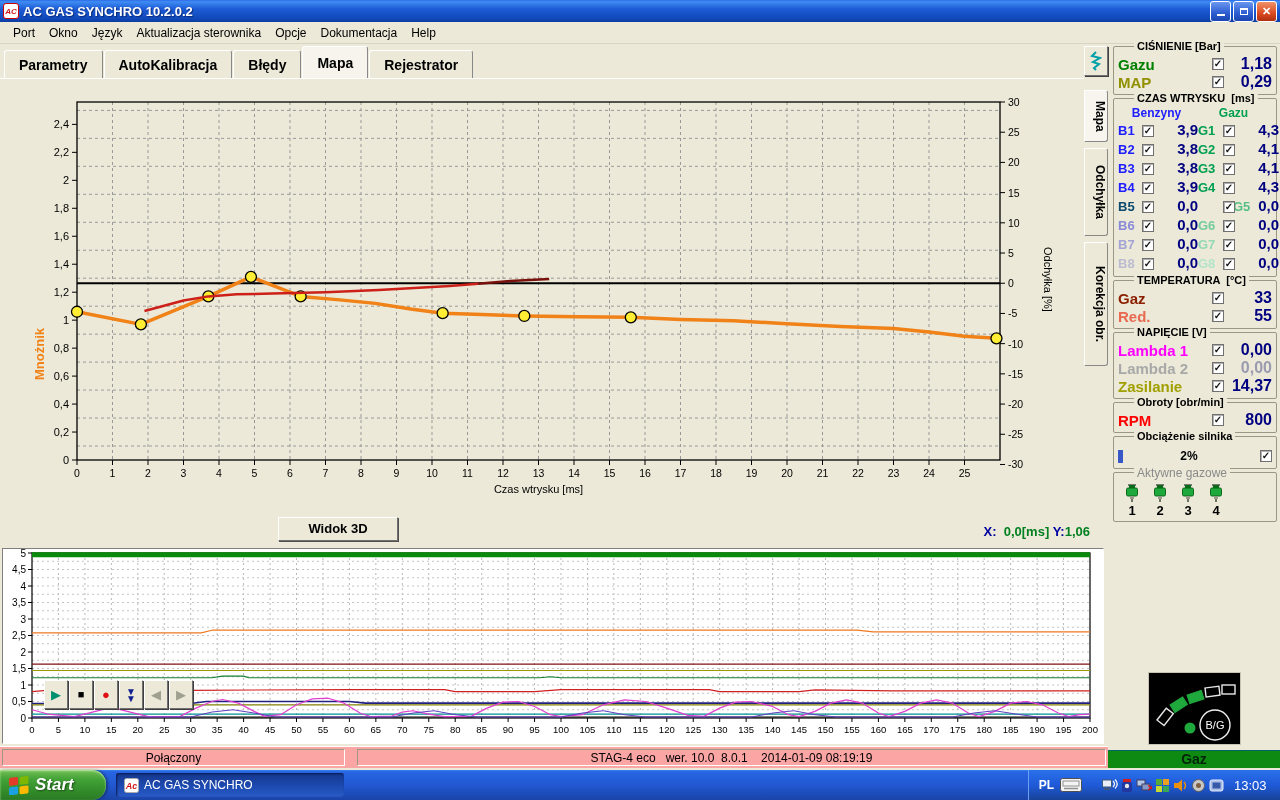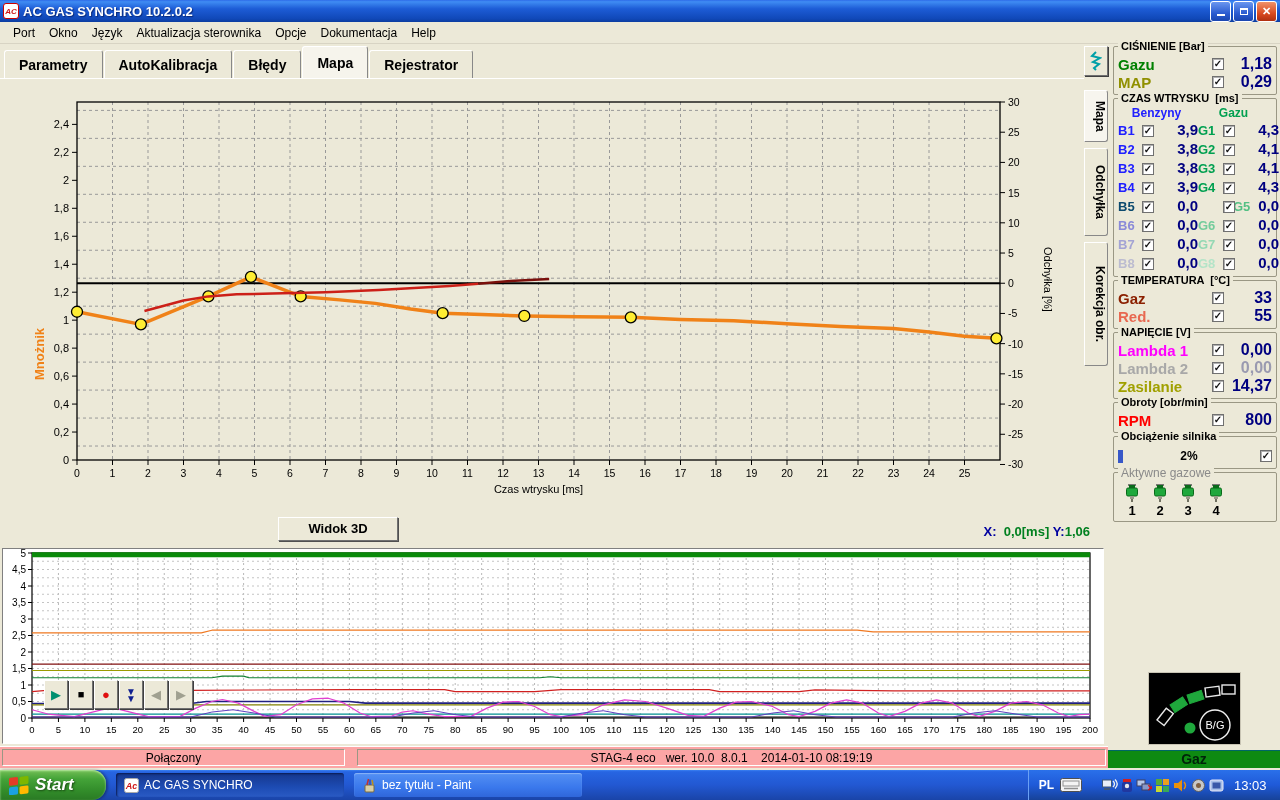--- a/index.html
+++ b/index.html
@@ -71,21 +71,21 @@
     display:flex; align-items:center; justify-content:center; margin-bottom:14px; }
   .vtab { width:24px; background:#ece9d8; border:1px solid #888; border-left-color:#fff; border-top-color:#fff;
     border-bottom-right-radius:3px; border-top-right-radius:3px;
     writing-mode:vertical-rl; font-size:12px; font-weight:bold; text-align:center;
     padding:8px 0; margin-bottom:6px; }
   .vtab.active { background:#f7f5ee; }
 
   
   .sidebar { position:absolute; left:1110px; top:44px; width:170px; height:702px; background:#ece9d8; padding:2px 3px; }
   .group { position:relative; border:1px solid #9a9784; border-radius:2px; margin-bottom:3px; padding:8px 4px 3px 4px; }
-  .group > .gtitle { position:absolute; top:-7px; left:4px; background:#ece9d8; padding:0 3px;
+  .group > .gtitle { position:absolute; top:-7px; left:20px; background:#ece9d8; padding:0 3px;
     font-size:11px; font-weight:bold; white-space:pre; }
   .group > .gtitle.gray { color:#8a8a8a; font-weight:normal; font-size:12px; }
   .vrow { display:flex; align-items:center; height:18px; }
   .vrow .vlabel { font-size:15px; font-weight:bold; flex:1; }
   .vrow .vvalue { font-size:16px; font-weight:bold; color:#000080; text-align:right; min-width:48px; }
   .cb { width:12px; height:12px; background:#fff; border:1px solid #707070;
     box-shadow:inset 1px 1px 0 #b0b0b0; font-size:10px; line-height:10px; text-align:center;
     color:#101010; font-weight:bold; flex:0 0 12px; }
   .inj-head { display:flex; height:15px; margin-top:-2px; }
   .inj-head span { flex:1; text-align:center; font-size:12px; font-weight:bold; }
@@ -746,50 +746,41 @@
       </g>
     <circle cx="41" cy="55" r="5.5" fill="#1fa83c"></circle>
     <circle cx="66" cy="52" r="15" fill="none" stroke="#f0f0f0" stroke-width="1.4"></circle>
     <text x="66" y="56" text-anchor="middle" font-size="11" fill="#fff">B/G</text>
   </svg>
 </div>
 <div class="gaz-bar">Gaz</div>
 
 <div class="statusbar">
   <span class="statcell c1">Połączony</span>
-  <span class="statcell c2">STAG-4 eco   wer. 10.0  8.0.1    2014-01-10 08:19:19</span>
+  <span class="statcell c2">STAG-4 eco   wer. 10.0  8.0.1    2014-01-09 08:19:19</span>
 </div>
 
 <div class="taskbar">
   <div class="startbtn">
     <svg width="22" height="20" viewBox="0 0 22 20">
       <g transform="skewY(-6)">
         <rect x="1" y="3" width="9" height="8" rx="1.5" fill="#e23c28"></rect>
         <rect x="11.5" y="3" width="9" height="8" rx="1.5" fill="#7db700"></rect>
         <rect x="1" y="12.5" width="9" height="8" rx="1.5" fill="#1ba1e2"></rect>
         <rect x="11.5" y="12.5" width="9" height="8" rx="1.5" fill="#ffb900"></rect>
       </g>
     </svg>
     <span class="stext">Start</span>
   </div>
   <div class="taskitem active">
     <svg width="15" height="15" viewBox="0 0 15 15">
       <rect x="0.5" y="0.5" width="14" height="14" rx="2" fill="#fff" stroke="#aaa"></rect>
       <text x="7.5" y="11" text-anchor="middle" font-size="9" font-weight="bold" font-style="italic" fill="#d01818">Ac</text>
     </svg>
     <span>AC GAS SYNCHRO</span>
-  </div>
-  <div class="taskitem idle">
-    <svg width="15" height="15" viewBox="0 0 15 15">
-      <rect x="3" y="7" width="9" height="7" rx="1" fill="#d8cfa8" stroke="#7a6a40"></rect>
-      <line x1="5" y1="7" x2="6.5" y2="1" stroke="#c03030" stroke-width="1.6"></line>
-      <line x1="8" y1="7" x2="8" y2="1.5" stroke="#3050c0" stroke-width="1.6"></line>
-      <line x1="11" y1="7" x2="10" y2="2" stroke="#b89020" stroke-width="1.6"></line>
-    </svg>
-    <span>bez tytułu - Paint</span>
   </div>
   <div class="tray">
     <span class="lang">PL</span>
     <svg width="22" height="14" viewBox="0 0 22 14">
       <rect x="0.5" y="0.5" width="21" height="13" rx="2" fill="#f4f4f4" stroke="#505050"></rect>
       <rect x="3" y="3" width="16" height="5" fill="none" stroke="#909090"></rect>
       <line x1="4" y1="10.5" x2="18" y2="10.5" stroke="#909090" stroke-width="1.5"></line>
     </svg>
     <span class="tray-icons">
       <svg width="16" height="15" viewBox="0 0 16 15">

